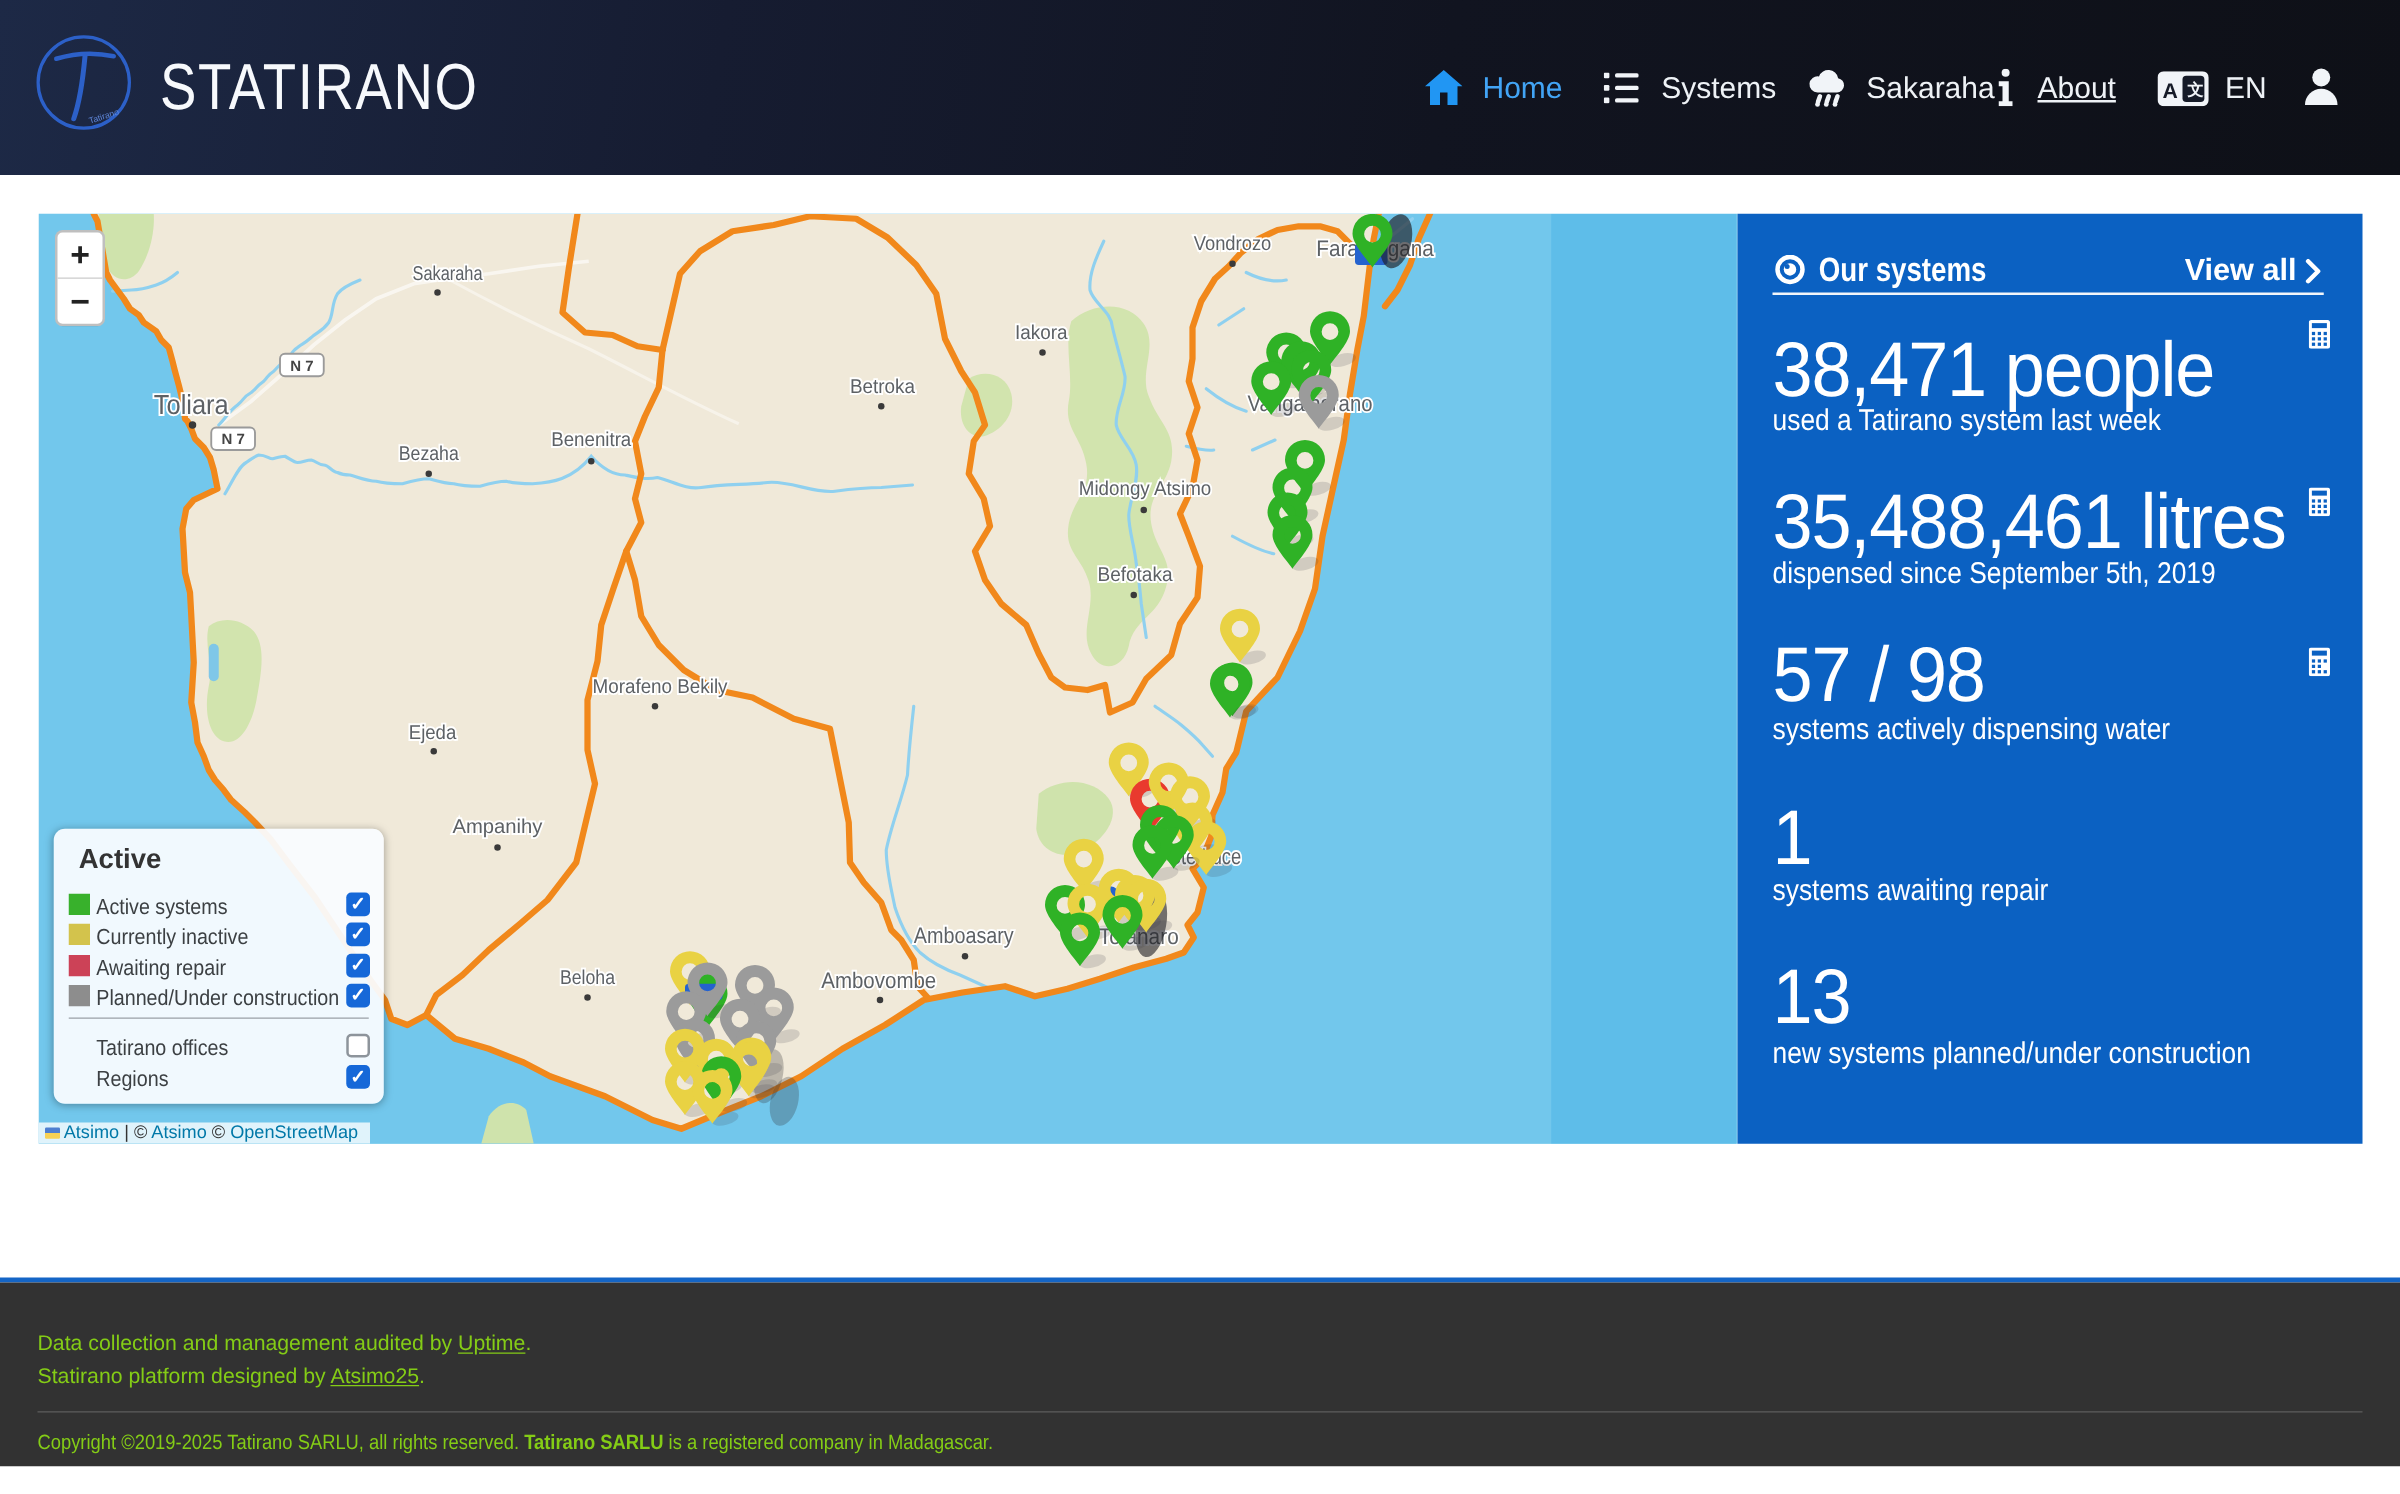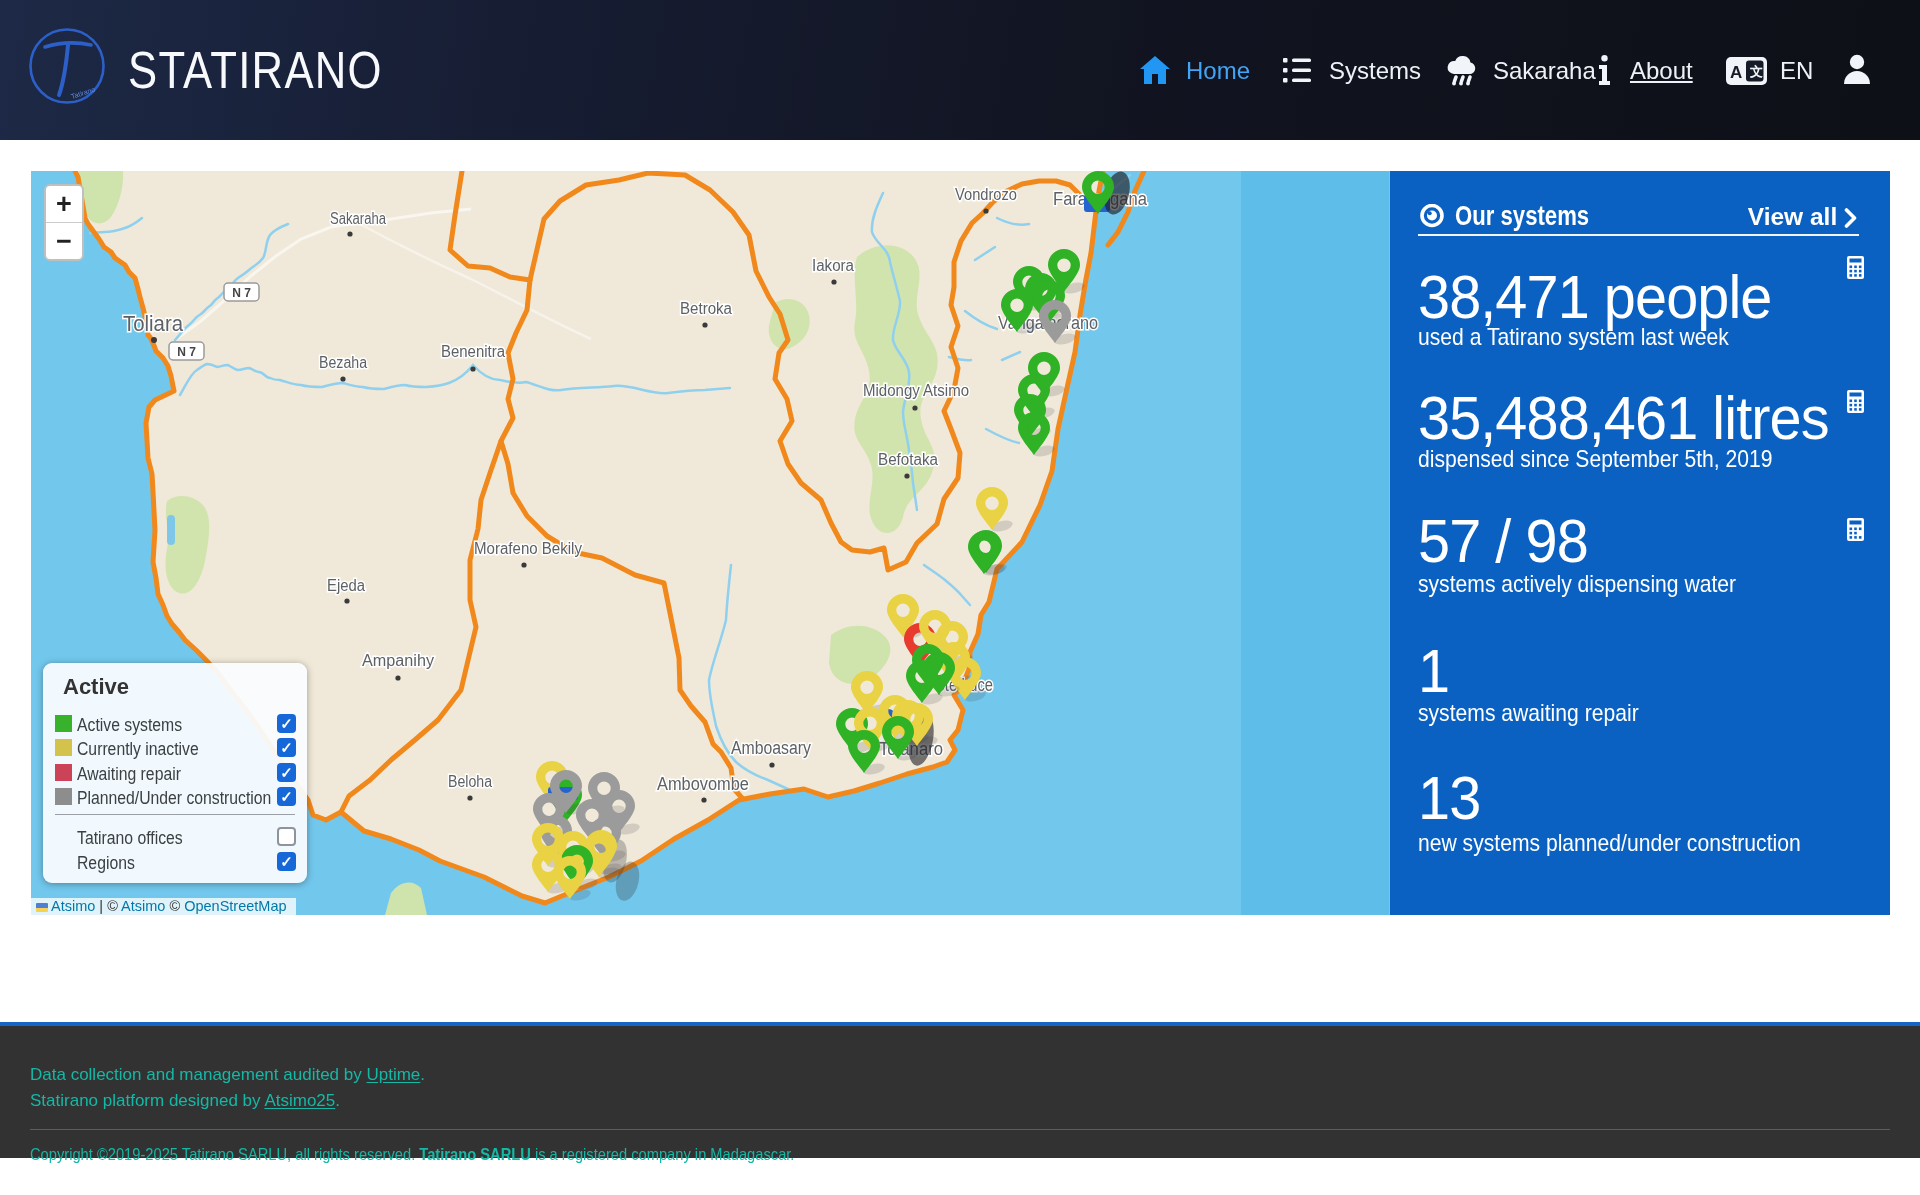--- a/index.html
+++ b/index.html
@@ -13,21 +13,21 @@
   #sidebar{left:1390px;top:171px;width:500px;height:744px;background:#0b61c2;color:#fff;}
   #sb-head{left:28px;top:31px;width:440px;height:30px;}
   #sb-title{left:37px;top:-1px;font-size:27px;font-weight:bold;transform:scaleX(.82);transform-origin:left top;}
   #viewall{right:1px;top:1px;font-size:24.5px;font-weight:bold;}
   .stat-num{left:28px;font-size:62px;font-weight:300;letter-spacing:-1px;line-height:60px;white-space:nowrap;transform:scaleX(.93);transform-origin:left top;}
   .stat-desc{left:28px;font-size:24px;line-height:25px;white-space:nowrap;transform:scaleX(.88);transform-origin:left top;}
   #sb-hr{left:28px;top:63px;width:441px;height:2px;background:#f2f6fa;}
   .calc{right:26px;}
   
   #blueline{left:0;top:1022px;width:1920px;height:4px;background:#1465c6;}
-  #footer{left:0;top:1026px;width:1920px;height:132px;background:#323232;color:#14b8a6;}
+  #footer{left:0;top:1026px;width:1920px;height:147px;background:#323232;color:#84cc16;}
   #footer .t1{left:30px;top:36px;font-size:17px;line-height:26px;}
   #footer u{text-underline-offset:2px;}
   #fdiv{left:30px;top:103px;width:1860px;height:1px;background:#5d5d5d;}
   #copy{left:30px;top:119px;font-size:16.5px;transform:scaleX(.89);transform-origin:left top;}
   
   #map{left:31px;top:171px;width:1359px;height:744px;background:#72c7ec;overflow:hidden;}
   #zoomctl{left:13px;top:13px;width:36px;border:2px solid rgba(0,0,0,.25);border-radius:6px;background:#fff;}
   .zbtn{width:36px;height:36px;text-align:center;font-size:27px;font-weight:bold;color:#222;line-height:36px;}
   #zoomctl .sep{height:1px;background:#ccc;}
   #legend{left:12px;top:492px;width:264px;height:220px;background:rgba(249,252,255,.94);border-radius:9px;box-shadow:0 1px 7px rgba(0,0,0,.35);font-size:17.5px;color:#3c4043;}

